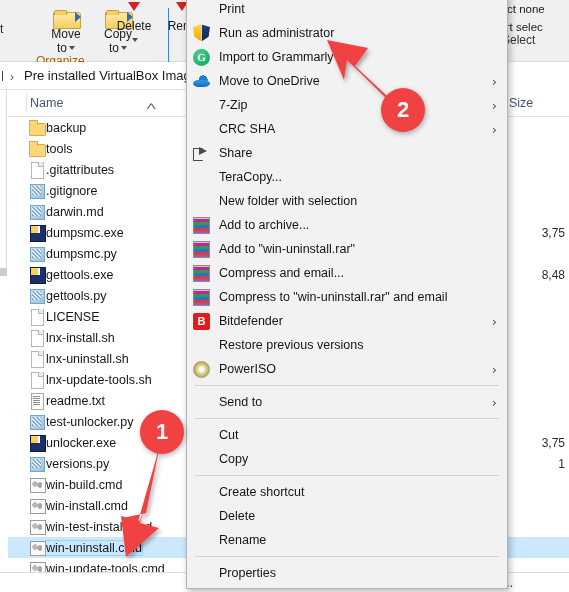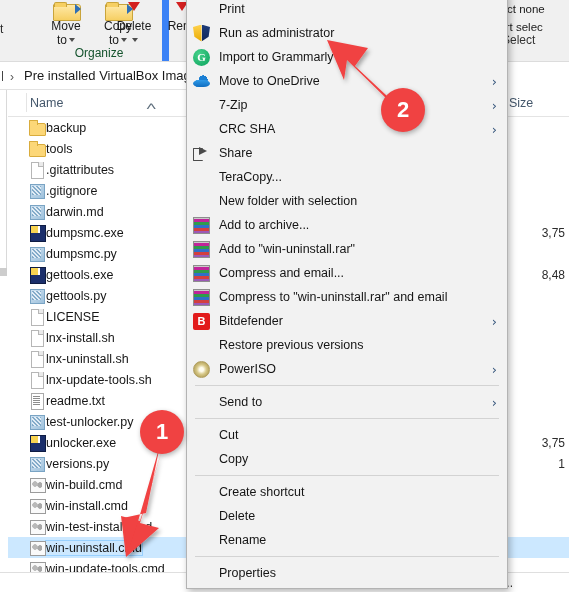--- a/index.html
+++ b/index.html
@@ -22,23 +22,23 @@
     position: absolute; left: 0; top: 0;
     width: 492px; height: 62px;
     background: #f0f0f0;
     border-bottom: 1px solid #dcdcdc;
   }
   .ribbon-left-frag {
     position: absolute; left: 0; top: 22px;
     font-size: 12px; color: #2b2b2b;
   }
   #organize-group {
-    position: absolute; left: 36px; top: 0;
+    position: absolute; left: 36px; top: 8px;
     width: 133px; height: 61px;
-    border-right: 7px solid #3b82f6;
+    border-right: 1px solid #3b82f6;
   }
   .rb-btn {
     position: absolute;
     text-align: center;
     font-size: 12px;
     color: #1a1a1a;
     line-height: 14px;
     cursor: default;
   }
   .rb-icon { display:block; margin: 0 auto 1px auto; }
@@ -78,21 +78,21 @@
   }
   .red-x-ico::before {
     content: ""; position: absolute; left: 5px; top: 0;
     width: 0; height: 0;
     border-left: 6px solid transparent;
     border-right: 6px solid transparent;
     border-top: 9px solid #d32020;
   }
   .group-label {
     position: absolute; bottom: 1px; width: 100%;
-    text-align: center; font-size: 12px; color: #14532d;
+    font-size: 12px; color: #a16207;
   }
 
   
   #select-group {
     position: absolute; left: 492px; top: 0;
     width: 77px; height: 62px;
     background: #f0f0f0;
     border-bottom: 1px solid #dcdcdc;
     overflow: hidden;
   }

